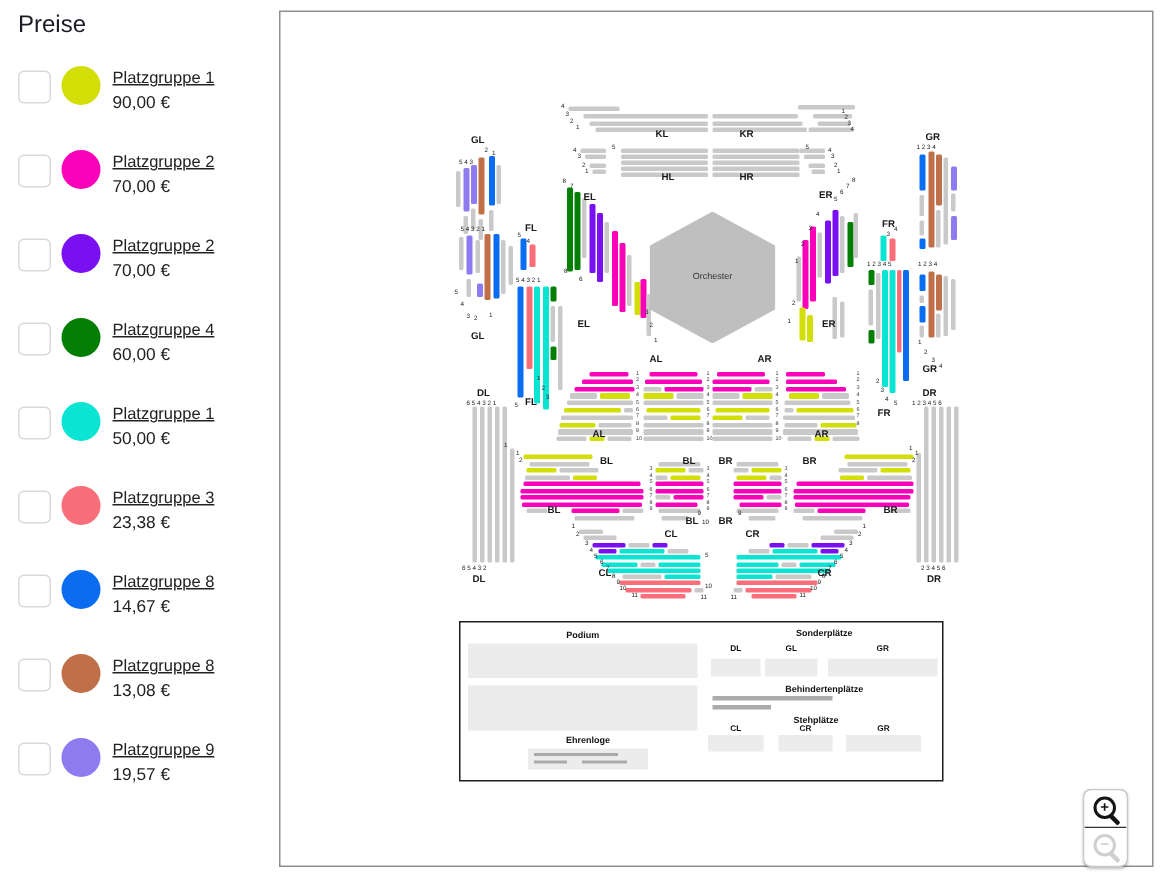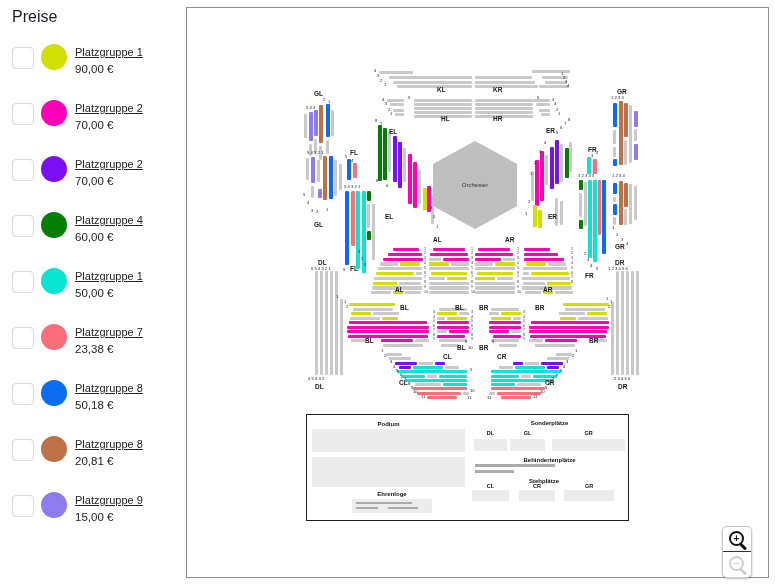--- a/index.html
+++ b/index.html
@@ -83,40 +83,40 @@
         </div>
         <div class="leg-item" style="top: 268px;">
           <span class="leg-check"></span>
           <span class="leg-dot" style="background:#0ae5d3"></span>
           <span class="leg-label">Platzgruppe 1</span>
           <span class="leg-price">50,00 €</span>
         </div>
         <div class="leg-item" style="top: 324px;">
           <span class="leg-check"></span>
           <span class="leg-dot" style="background:#f96e79"></span>
-          <span class="leg-label">Platzgruppe 7</span>
+          <span class="leg-label">Platzgruppe 3</span>
           <span class="leg-price">23,38 €</span>
         </div>
         <div class="leg-item" style="top: 380px;">
           <span class="leg-check"></span>
           <span class="leg-dot" style="background:#0a6cf0"></span>
           <span class="leg-label">Platzgruppe 8</span>
-          <span class="leg-price">50,18 €</span>
+          <span class="leg-price">14,67 €</span>
         </div>
         <div class="leg-item" style="top: 436px;">
           <span class="leg-check"></span>
           <span class="leg-dot" style="background:#c07048"></span>
           <span class="leg-label">Platzgruppe 8</span>
-          <span class="leg-price">20,81 €</span>
+          <span class="leg-price">13,08 €</span>
         </div>
         <div class="leg-item" style="top: 492px;">
           <span class="leg-check"></span>
           <span class="leg-dot" style="background:#8e7bef"></span>
           <span class="leg-label">Platzgruppe 9</span>
-          <span class="leg-price">15,00 €</span>
+          <span class="leg-price">19,57 €</span>
         </div>
       </div>
   </div>
 
   <div id="map">
     <div id="seat-layer">
         <div class="strip" style="left: 192px; top: 63px; width: 34px; height: 3px; background: rgb(201, 201, 201);"></div>
         <div class="strip" style="left: 202px; top: 68px; width: 83px; height: 3px; background: rgb(201, 201, 201);"></div>
         <div class="strip" style="left: 206px; top: 72.5px; width: 79px; height: 3px; background: rgb(201, 201, 201);"></div>
         <div class="strip" style="left: 210px; top: 77px; width: 75px; height: 3px; background: rgb(201, 201, 201);"></div>

